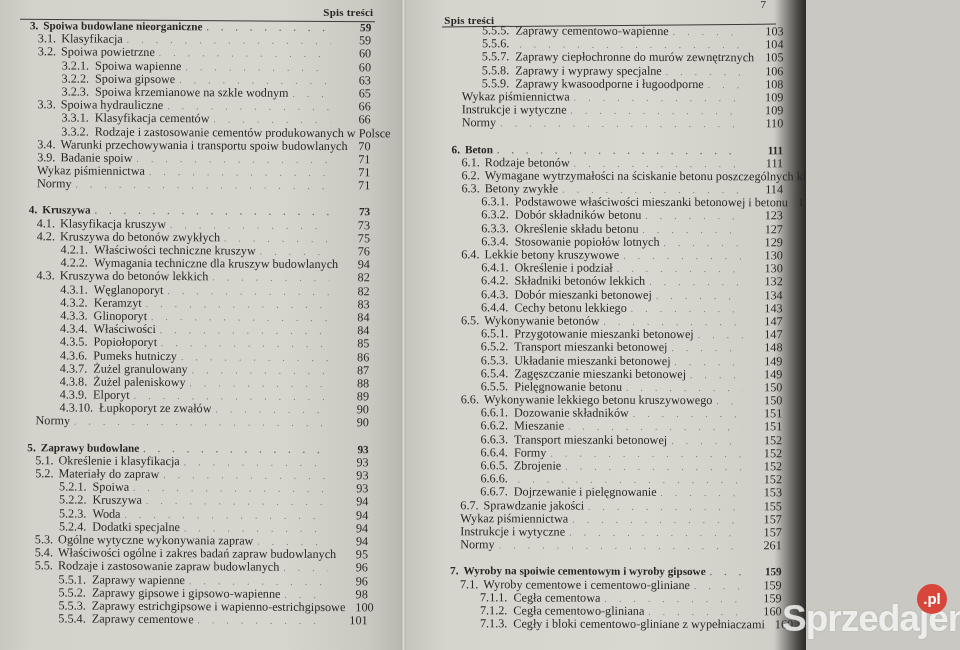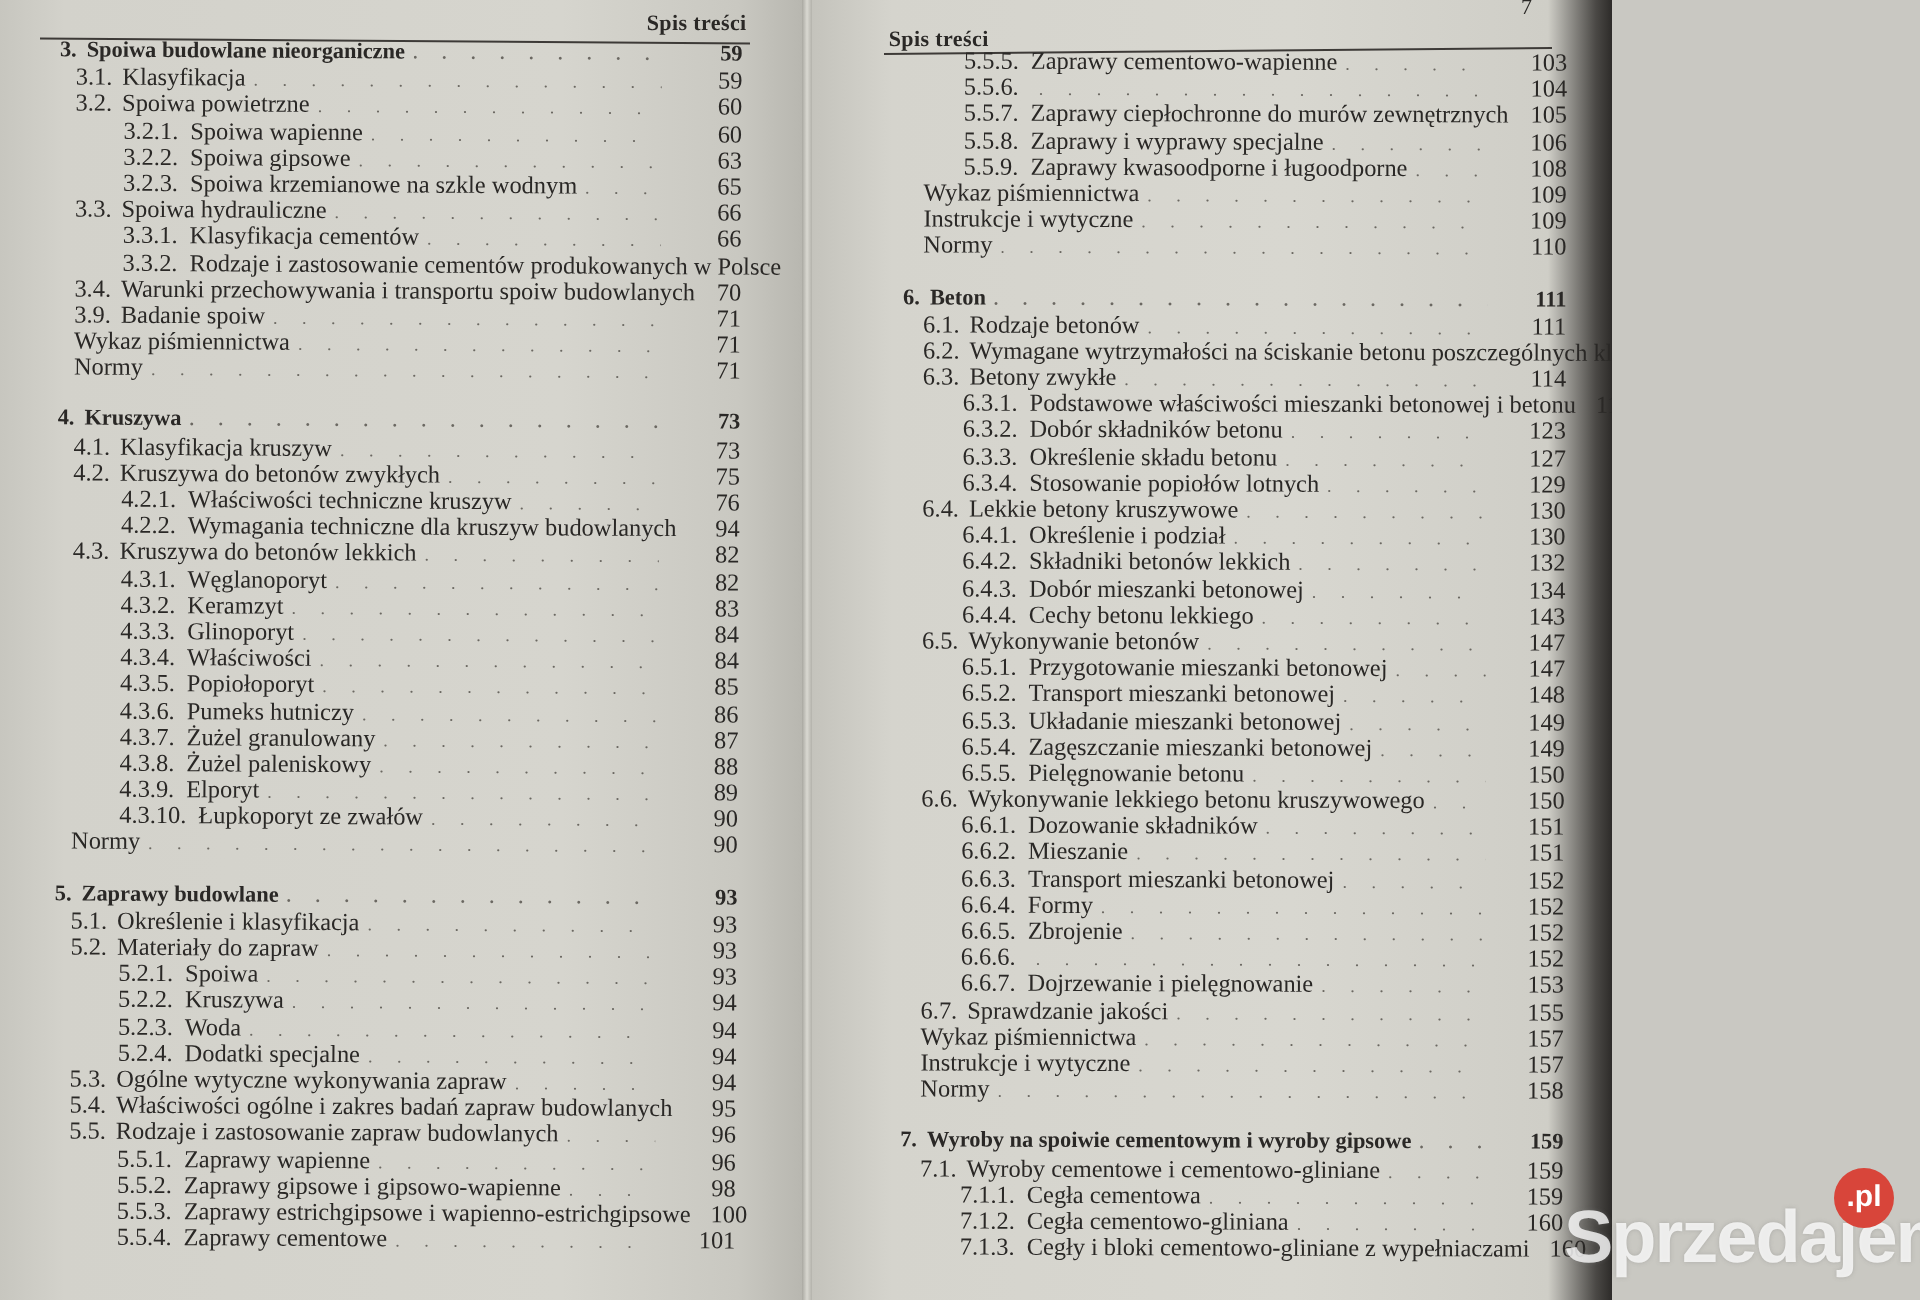--- a/index.html
+++ b/index.html
@@ -567,21 +567,21 @@
           <span class="page-no">157</span>
         </div>
         <div class="entry lvl1">
           <span class="title">Instrukcje i wytyczne</span>
           <span class="dots"></span>
           <span class="page-no">157</span>
         </div>
         <div class="entry lvl1">
           <span class="title">Normy</span>
           <span class="dots"></span>
-          <span class="page-no">158</span>
+          <span class="page-no">261</span>
         </div>
         <div class="gap"></div>
         <div class="entry lvl0">
           <span class="num">7.</span>
           <span class="title">Wyroby na spoiwie cementowym i wyroby gipsowe</span>
           <span class="dots"></span>
           <span class="page-no">159</span>
         </div>
         <div class="entry lvl1">
           <span class="num">7.1.</span>

